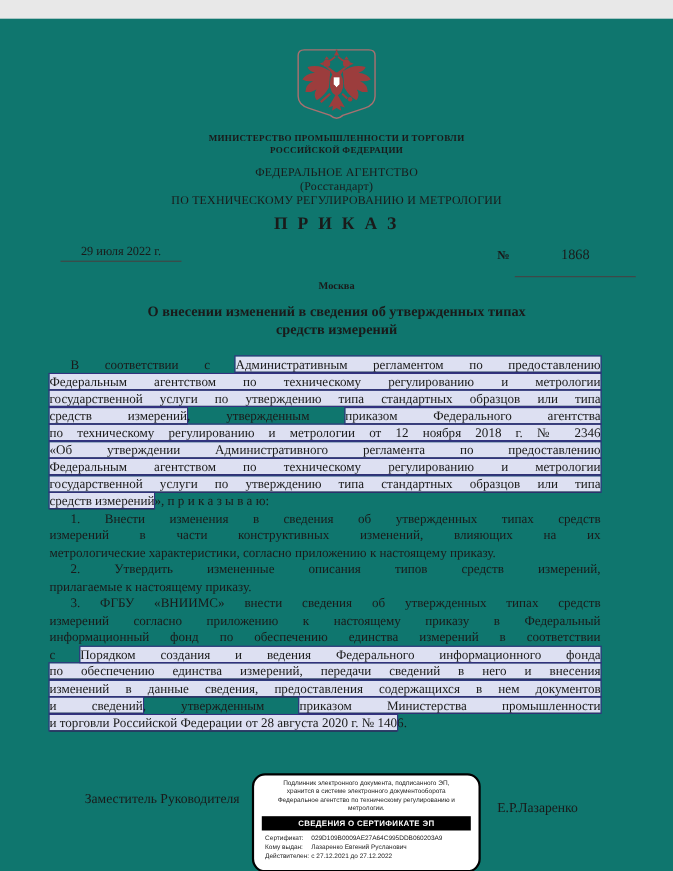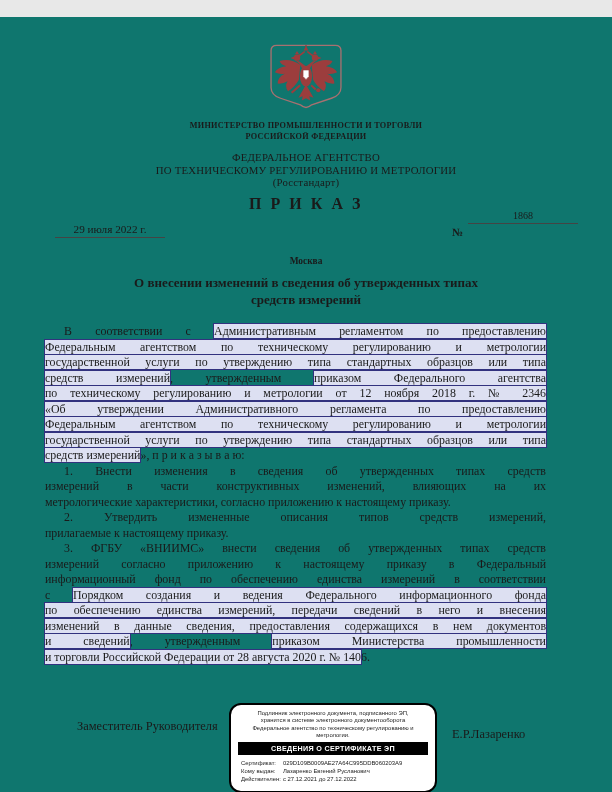--- a/index.html
+++ b/index.html
@@ -13,22 +13,22 @@
 
   
   .emblem{left:268px;top:26px;width:76px;height:68px;}
   .ministry{top:104px;font-weight:bold;font-size:8.2px;line-height:10.5px;letter-spacing:0.3px;}
   .agency{top:134px;font-weight:normal;font-size:10.8px;line-height:12.6px;letter-spacing:0.2px;}
   .doc-type{top:178px;font-weight:bold;font-size:16px;letter-spacing:2.5px;}
 
   .date-box{left:55px;top:206px;width:110px;border-bottom:1px solid #444;
     text-align:center;font-size:11.2px;padding-bottom:2px;}
   .num-sign{left:452px;top:209px;font-weight:bold;font-size:11.2px;}
-  .num-box{left:468px;top:193px;width:110px;border-bottom:1px solid #444;
-    text-align:center;font-size:10px;padding-bottom:2px;}
+  .num-box{left:468px;top:206px;width:110px;border-bottom:1px solid #444;
+    text-align:center;font-size:13px;padding-bottom:12px;}
 
   .city{top:239px;font-weight:bold;font-size:9.4px;}
   .title{top:258px;font-weight:bold;font-size:13px;line-height:16.5px;}
 
   
   .docbody{left:45px;top:307px;width:501px;font-size:11.9px;line-height:15.5px;}
   .tline{height:15.5px;text-align:justify;text-align-last:justify;white-space:normal;}
   .tline.nojust{text-align-last:left;}
   .tline.ind{text-indent:19px;}
   .lnk{
@@ -93,22 +93,22 @@
     </svg>
   </div>
 
   <div class="abs ctr ministry">
     <div>МИНИСТЕРСТВО ПРОМЫШЛЕННОСТИ И ТОРГОВЛИ</div>
     <div>РОССИЙСКОЙ  ФЕДЕРАЦИИ</div>
   </div>
 
   <div class="abs ctr agency">
     <div>ФЕДЕРАЛЬНОЕ АГЕНТСТВО</div>
+    <div>(Росстандарт)</div>
     <div>ПО ТЕХНИЧЕСКОМУ РЕГУЛИРОВАНИЮ И МЕТРОЛОГИИ</div>
-    <div>(Росстандарт)</div>
   </div>
 
   <div class="abs ctr doc-type">П Р И К А З</div>
 
   <div class="abs date-box">29 июля 2022 г.</div>
   <div class="abs num-sign">№</div>
   <div class="abs num-box">1868</div>
 
   <div class="abs ctr city">Москва</div>
 

